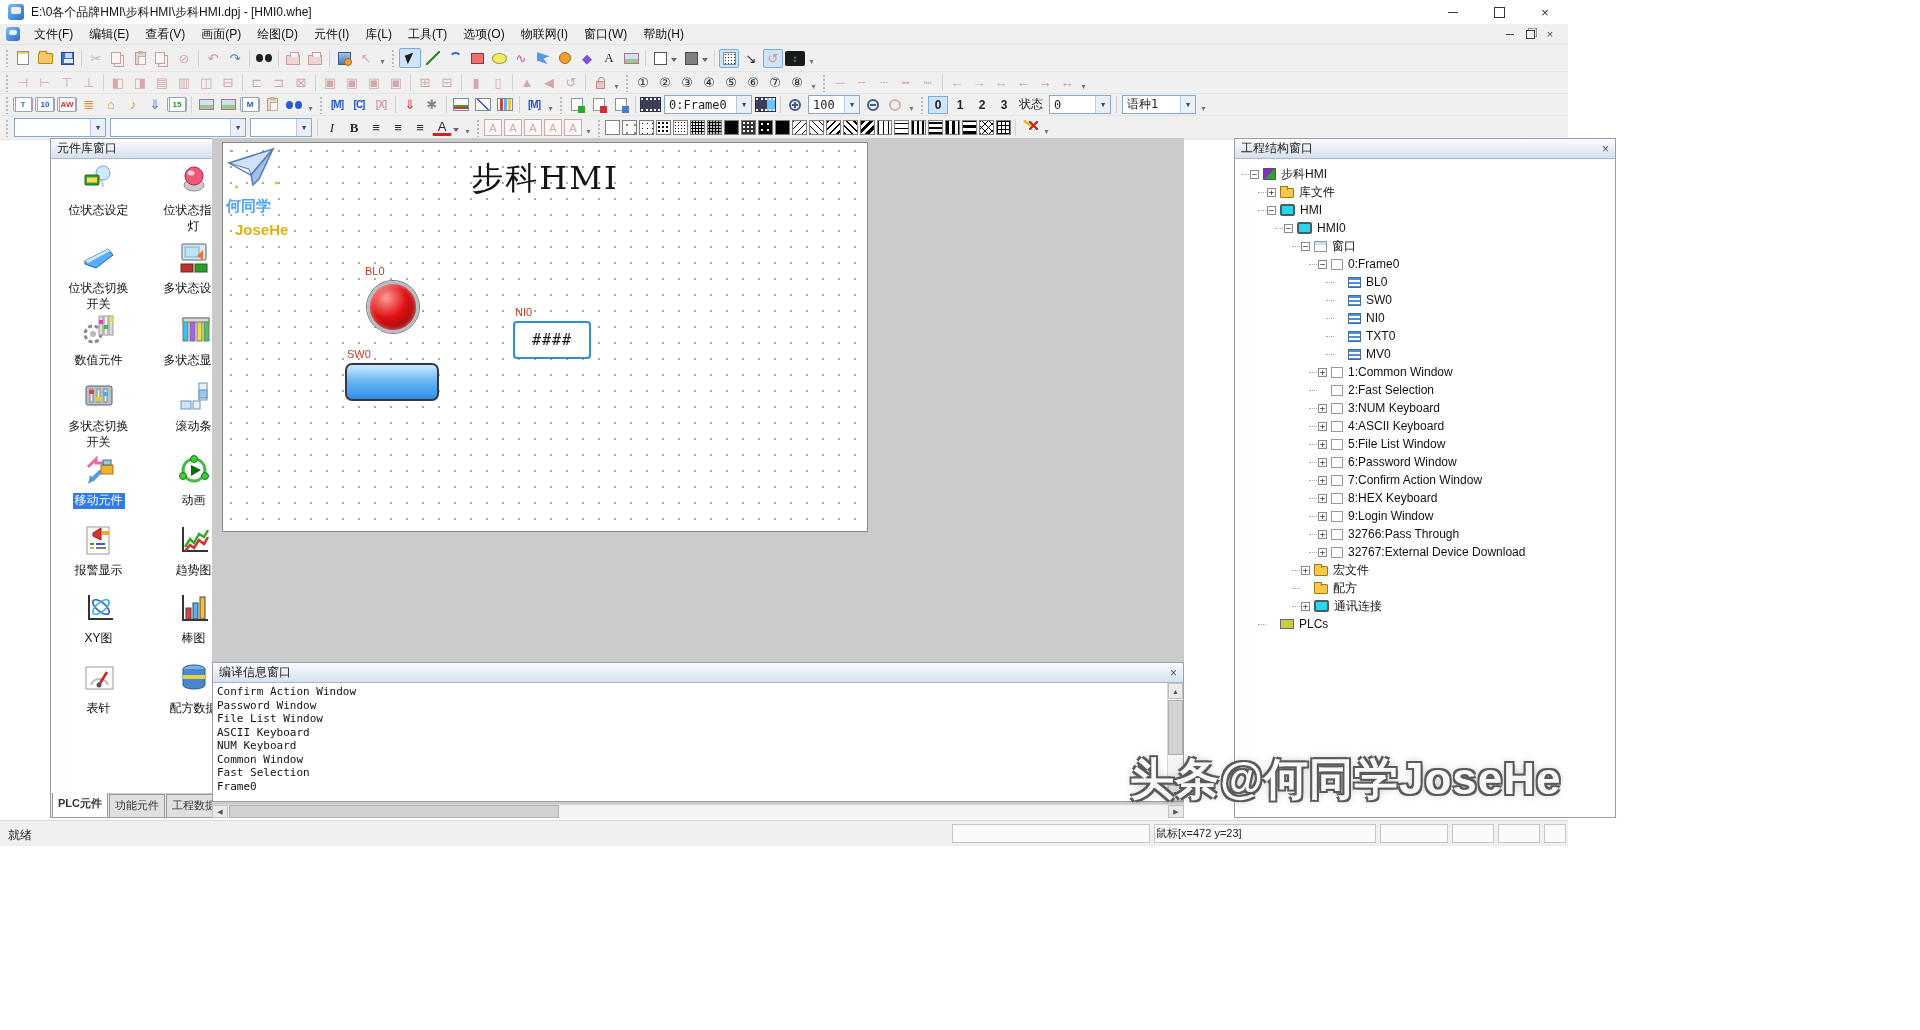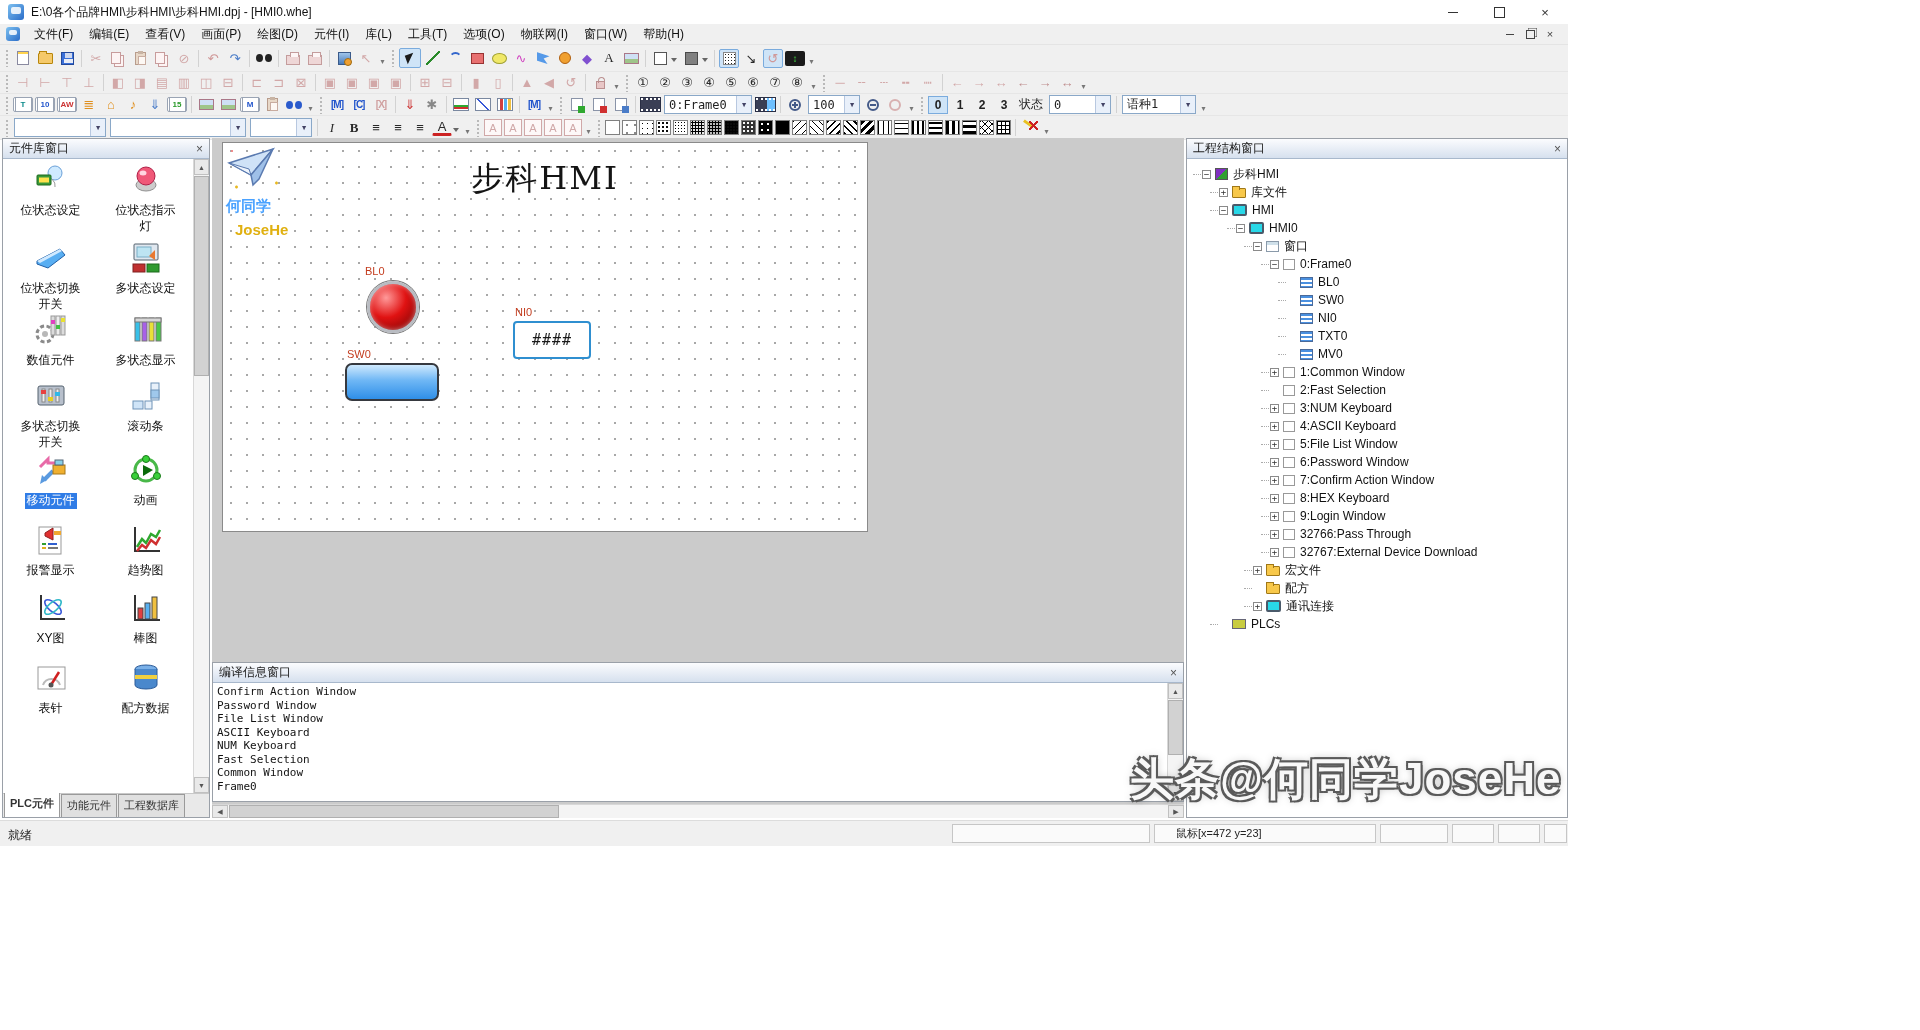--- a/index.html
+++ b/index.html
@@ -126,21 +126,21 @@
   .p-vthin { background:repeating-linear-gradient(90deg,#000 0 1px,#fff 1px 5px); }
   .p-hthin { background:repeating-linear-gradient(0deg,#000 0 1px,#fff 1px 5px); }
   .p-vmed { background:repeating-linear-gradient(90deg,#000 0 2px,#fff 2px 5px); }
   .p-hmed { background:repeating-linear-gradient(0deg,#000 0 2px,#fff 2px 5px); }
   .p-vthick { background:repeating-linear-gradient(90deg,#000 0 3px,#fff 3px 6px); }
   .p-hthick { background:repeating-linear-gradient(0deg,#000 0 3px,#fff 3px 6px); }
   .p-cross { background:repeating-linear-gradient(45deg,#000 0 1px,transparent 1px 5px),repeating-linear-gradient(135deg,#000 0 1px,#fff 1px 5px); }
   .p-weave { background:repeating-linear-gradient(0deg,#000 0 1px,transparent 1px 4px),repeating-linear-gradient(90deg,#000 0 1px,#fff 1px 4px); }
 
   
-  .panel { position:absolute; border:1px solid #9aa0a8; background:#0c4a6e; display:flex; flex-direction:column; }
+  .panel { position:absolute; border:1px solid #9aa0a8; background:#0c4a6e; display:flex; flex-direction:column;margin-left:48px; }
   .phead { height:20px; background:linear-gradient(#fbfcfe,#d6e0ee); border-bottom:1px solid #a8b8cc; display:flex; align-items:center; padding:0 6px; font-size:12px; color:#1a1a1a; flex:none; }
   .phead .x { margin-left:auto; color:#555; font-size:12px; line-height:1; }
 
   #libpanel { left:2px; top:138px; width:208px; height:680px; }
   .libbody { flex:1; position:relative; background:#fff; overflow:hidden; }
   .librows { position:absolute; left:0; top:4px; right:16px; }
   .librow { display:flex; }
   .libitem { width:50%; display:flex; flex-direction:column; align-items:center; }
   .libitem .lbl { font-size:12px; color:#111; text-align:center; white-space:pre-line; line-height:1.3; margin-top:2px; }
   .libitem.sel .lbl { background:#2f7ce6; color:#fff; padding:0 2px; }
@@ -188,21 +188,21 @@
   .ti-winframe { width:13px; height:11px; background:#fff; border:1px solid #8a9aaa; }
   .ti-winframe::before { content:""; position:absolute; left:0; top:0; right:0; height:3px; background:#cfe0ea; }
   .ti-page { width:12px; height:11px; background:#fff; border:1px solid #999; }
   .ti-element { width:13px; height:11px; border:1px solid #4a6a9a; background:repeating-linear-gradient(180deg,#4a90e0 0 2px,#fff 2px 4px); }
   .ti-plc { width:14px; height:10px; background:#c8cc40; border:1px solid #667; }
 
   
   #watermark { position:absolute; left:1130px; top:750px; font-size:44px; font-weight:bold; color:rgba(255,255,255,.96); letter-spacing:1px; z-index:60; text-shadow:-2px -2px 0 #5a5a5a,2px -2px 0 #5a5a5a,-2px 2px 0 #5a5a5a,2px 2px 0 #5a5a5a,0 0 8px rgba(0,0,0,.35); white-space:nowrap; }
   #statusbar { position:absolute; left:0; top:820px; width:1568px; height:26px; background:#f0f0f0; border-top:1px solid #dcdcdc; font-size:12px; color:#222; }
   .sready { position:absolute; left:8px; top:6px; }
-  .sfield { position:absolute; top:3px; height:19px; border:1px solid #c6c6c6; background:#fafafa; font-size:11px; display:flex; align-items:center; padding-left:21px; color:#222; white-space:nowrap; overflow:hidden; }
+  .sfield { position:absolute; top:3px; height:19px; border:1px solid #c6c6c6; background:#fafafa; font-size:11px; display:flex; align-items:center; padding-left:1px; color:#222; white-space:nowrap; overflow:hidden; }
 </style>
 </head>
 <body>
 
 <div id="app">
 
   <div class="titlebar">
     <div class="appicon"></div>
     <span class="title-text">E:\0各个品牌HMI\步科HMI\步科HMI.dpj - [HMI0.whe]</span>
     <div class="wctrls">
@@ -776,22 +776,22 @@
         <span>编译信息窗口</span>
         <span class="x">×</span>
       </div>
       <div class="cmpbody" id="cmpbody">
 
       <div class="cmpline">Confirm Action Window</div>
           <div class="cmpline">Password Window</div>
           <div class="cmpline">File List Window</div>
           <div class="cmpline">ASCII Keyboard</div>
           <div class="cmpline">NUM Keyboard</div>
+          <div class="cmpline">Common Window</div>
           <div class="cmpline">Fast Selection</div>
-          <div class="cmpline">Common Window</div>
           <div class="cmpline">Frame0</div>
           <div class="vscroll">
           <div class="sbtn" style="top:0;">▲</div>
           <div class="sthumb" style="top:17px; height:55px;"></div>
           <div class="sbtn" style="bottom:0;">▼</div>
         </div>
         </div>
     </div>
 
     <div class="hscroll">

